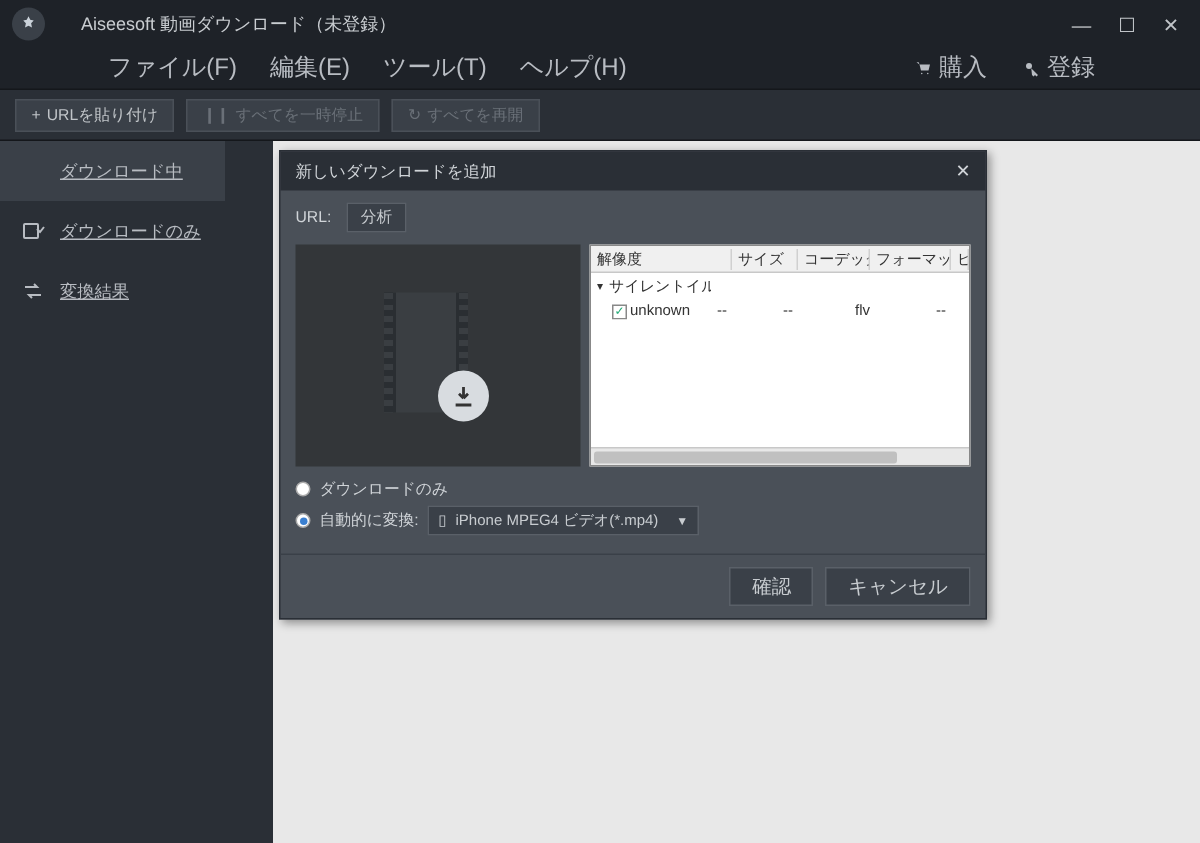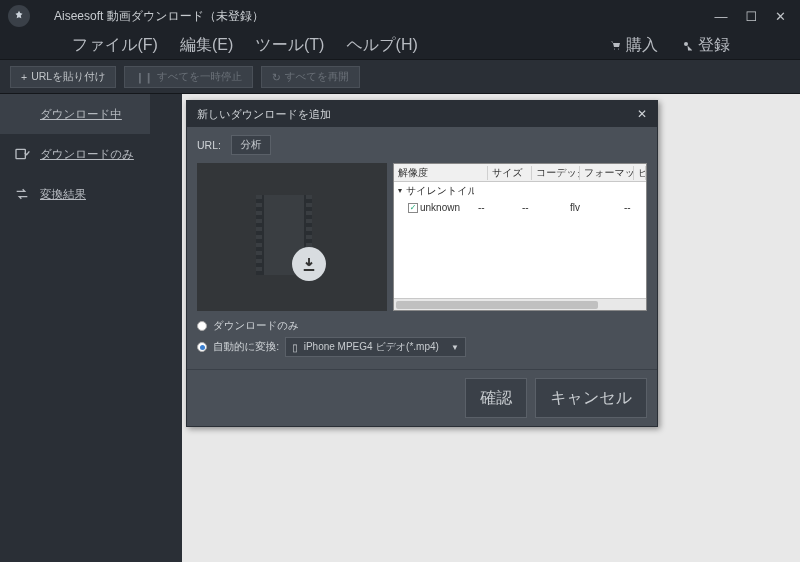--- a/index.html
+++ b/index.html
@@ -57,21 +57,21 @@
 .grid-scroll { height:12px; background:#e8e8e8; border-top:1px solid #c8c8c8; margin-top:auto; position:relative; }
 .grid-scroll::after { content:""; position:absolute; left:2px; top:2px; width:80%; height:8px; background:#c0c0c0; border-radius:2px; }
 
 .opt-row { display:flex; align-items:center; gap:6px; font-size:10.5px; margin:4px 0; }
 .radio { width:10px; height:10px; border-radius:50%; border:1px solid #aaa; background:#fff; display:inline-flex; align-items:center; justify-content:center; }
 .radio.on::after { content:""; width:5px; height:5px; border-radius:50%; background:#3a7fd0; }
 .format-sel { height:20px; background:#3a4048; border:1px solid #5a6068; display:flex; align-items:center; padding:0 6px; gap:6px; font-size:10px; color:#c8ccd0; cursor:pointer; }
 .format-sel .dd { margin-left:6px; font-size:8px; }
 
 .dlg-foot { padding:8px 10px; display:flex; justify-content:flex-end; gap:8px; border-top:1px solid #3a4048; }
-.fbtn { height:40px; padding:0 14px; background:#3a4048; border:1px solid #5a6068; color:#c8ccd0; font-size:16px; cursor:pointer; display:flex; align-items:center; }
+.fbtn { height:26px; padding:0 14px; background:#3a4048; border:1px solid #5a6068; color:#c8ccd0; font-size:13px; cursor:pointer; display:flex; align-items:center; }
 </style>
 </head>
 <body>
 
 <div class="win">
   <div class="titlebar">
     <div class="logo">
       <svg viewBox="0 0 24 24">
           <path d="M12 3l2 4 4 1-3 3 1 5-4-2-4 2 1-5-3-3 4-1z"></path>
         </svg>

